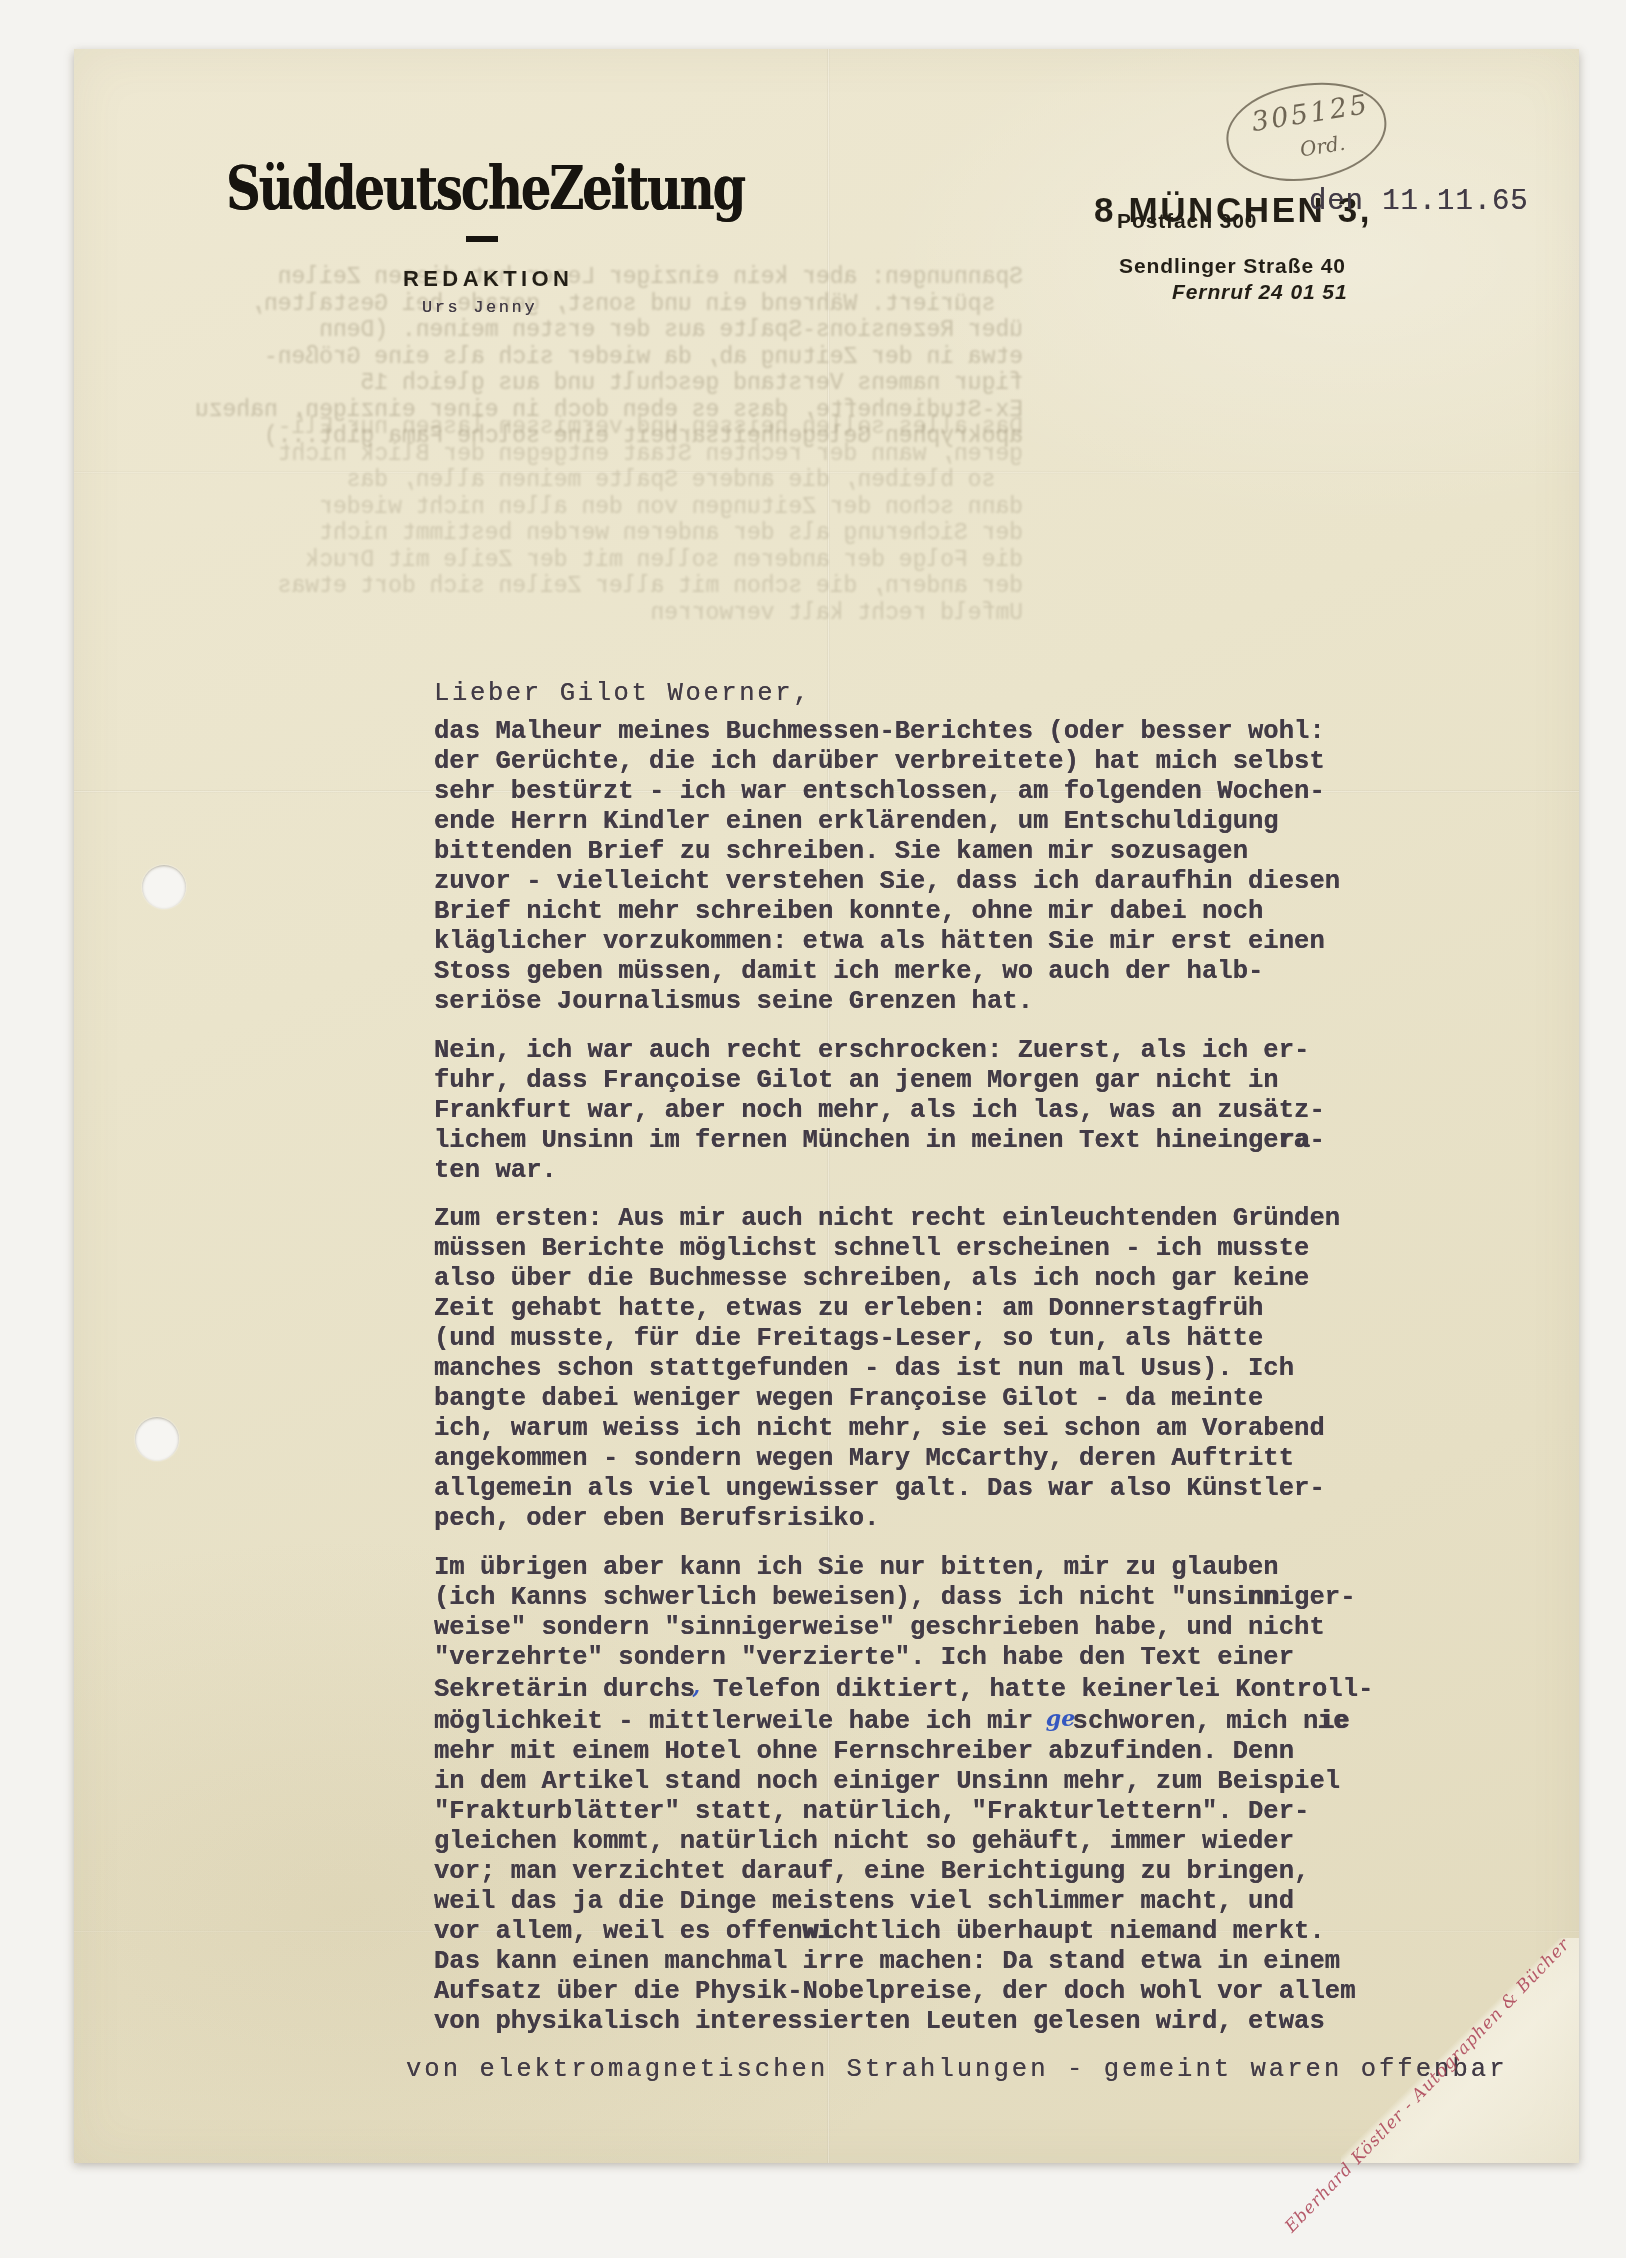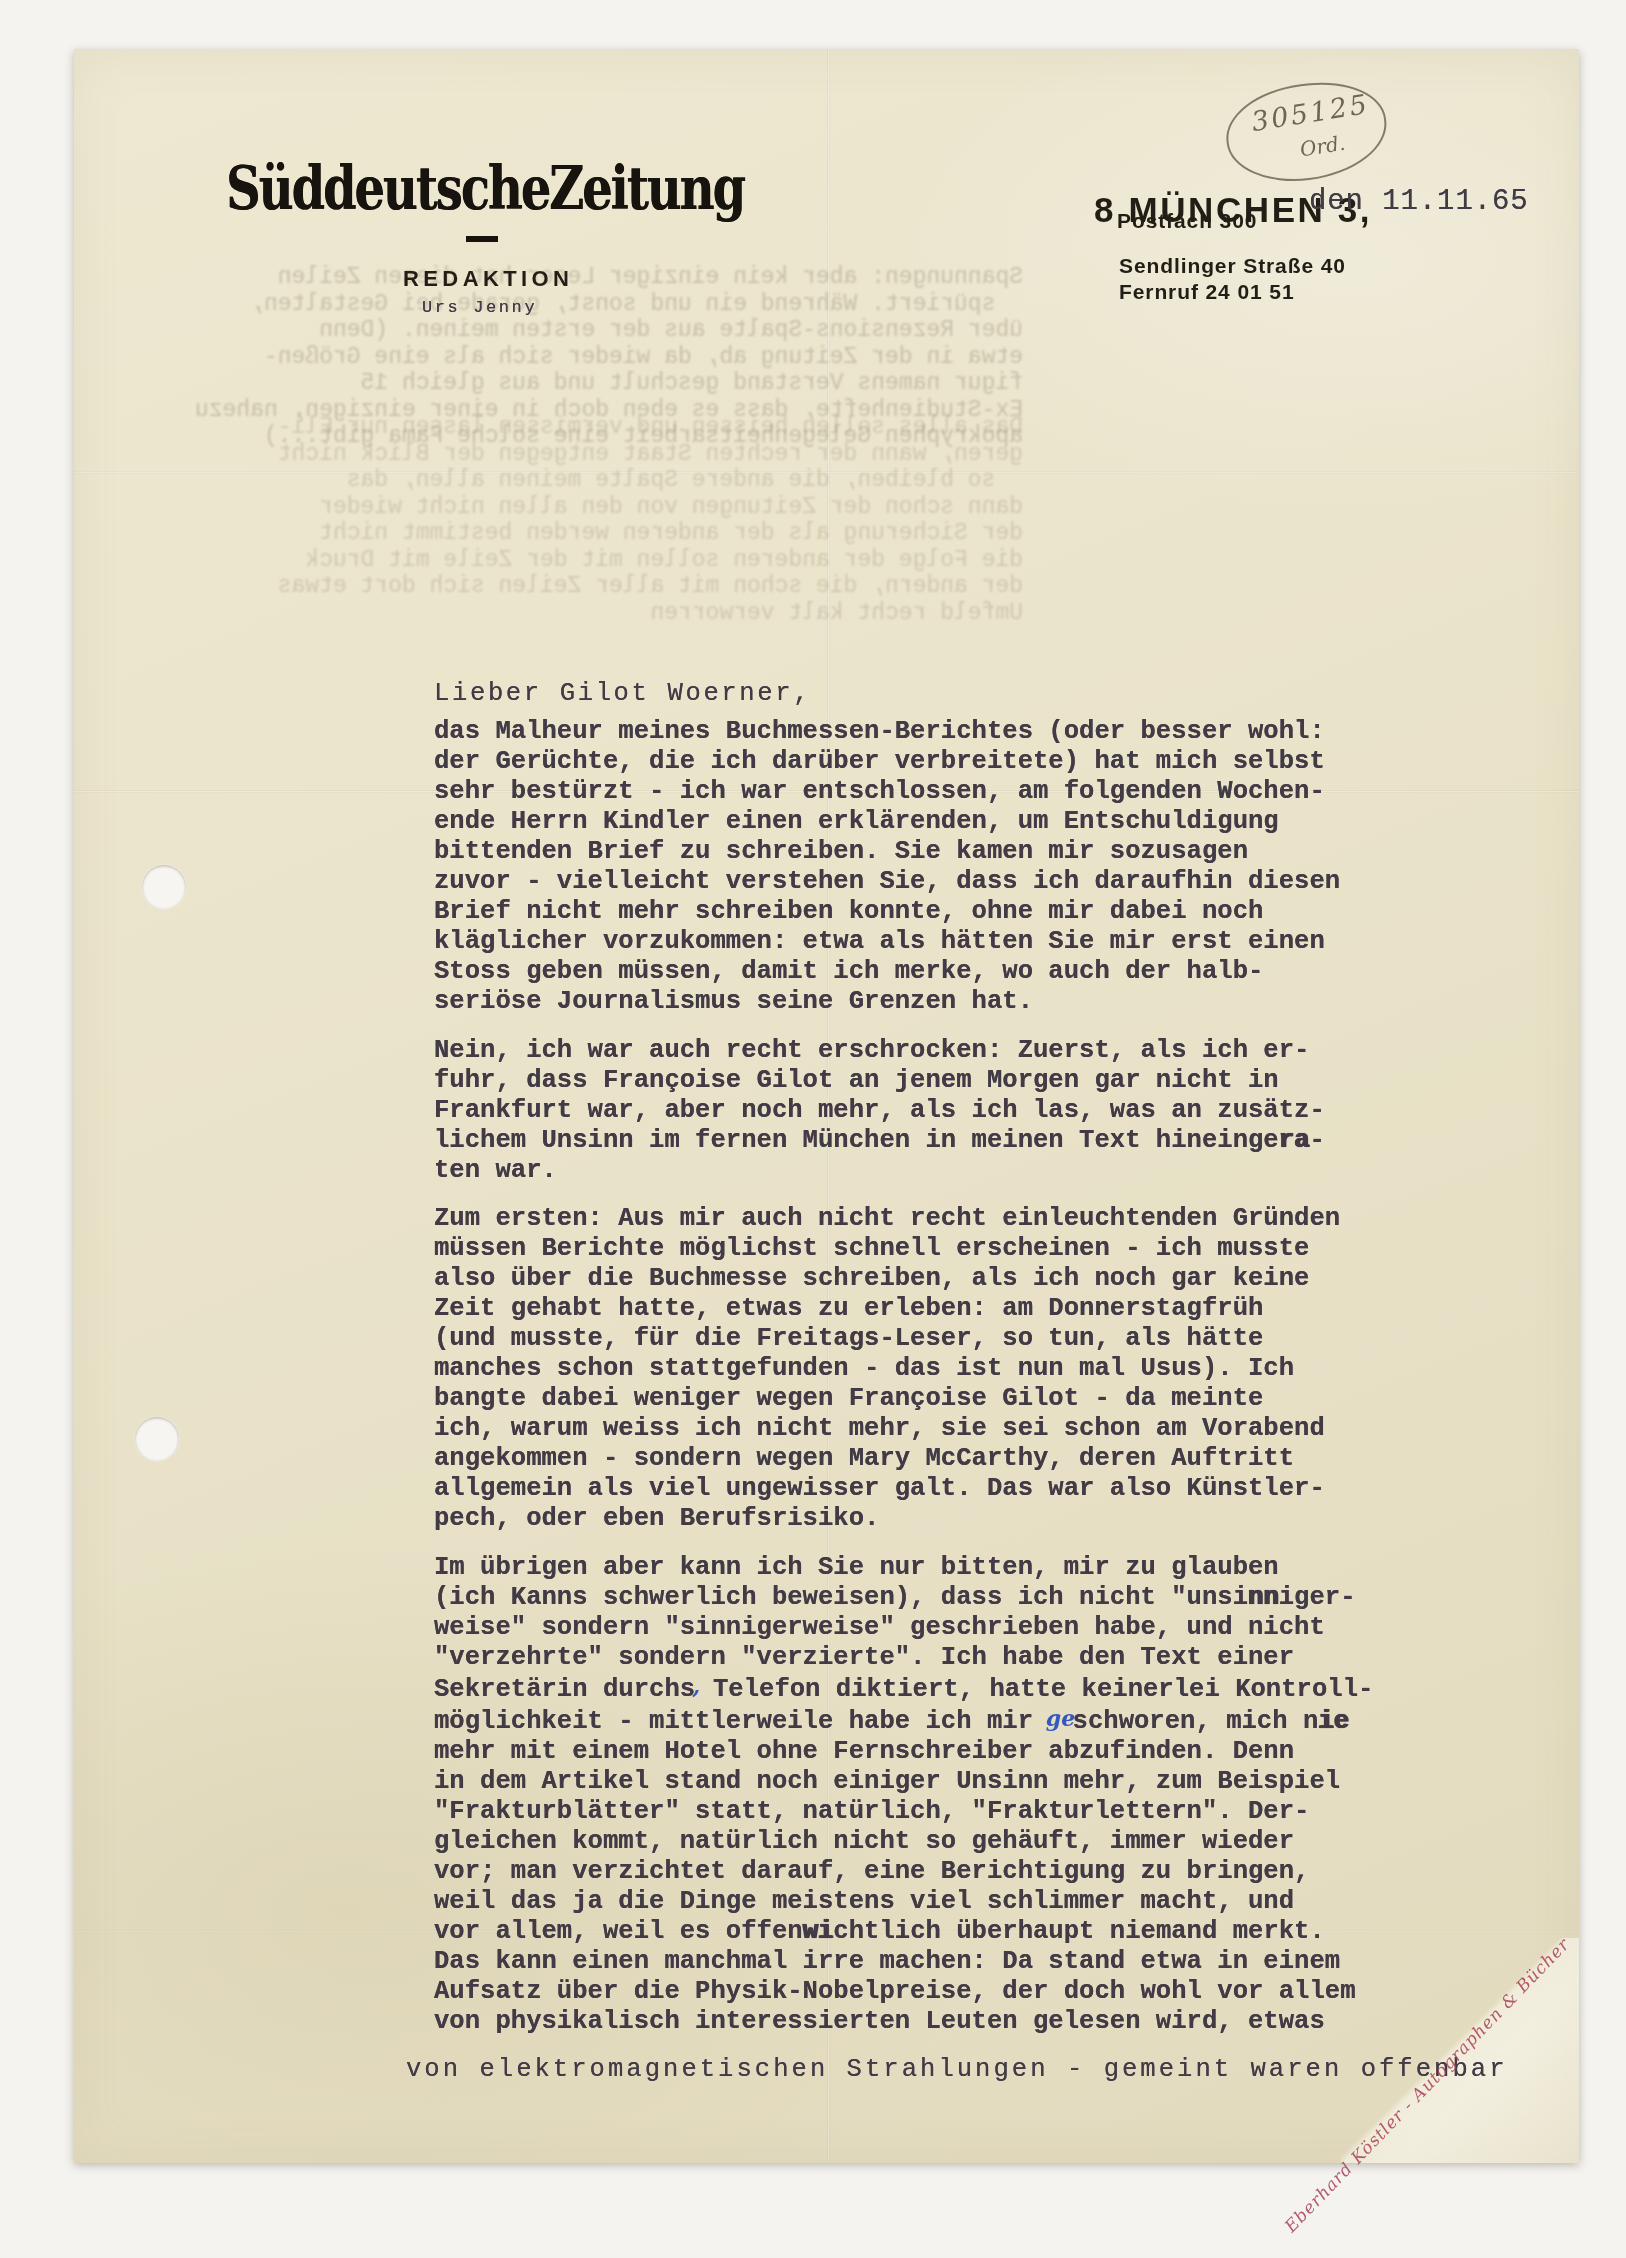--- a/index.html
+++ b/index.html
@@ -79,21 +79,21 @@
 
     <div class="brand">SüddeutscheZeitung</div>
     <div class="brand-dash"></div>
     <div class="dept">REDAKTION</div>
     <div class="author typed">Urs Jenny</div>
 
     <div class="hdr-city">8 MÜNCHEN 3,</div>
     <div class="hdr-date typed">den 11.11.65</div>
     <div class="hdr-small" style="left:1043px;top:160px;">Postfach 300</div>
     <div class="hdr-small" style="left:1045px;top:205px;">Sendlinger Straße 40</div>
-    <div class="hdr-small" style="left:1045px;top:231px;">Fernruf 24 01 51</div>
+    <div class="hdr-small" style="left:1098px;top:231px;font-style:italic;">Fernruf 24 01 51</div>
 
     <div class="anno-circle"></div>
     <div class="anno-num">305125</div>
     <div class="anno-suffix">Ord.</div>
 
     <div class="hole" style="left:68px;top:816px;"></div>
     <div class="hole" style="left:61px;top:1368px;"></div>
 
     <div class="salutation typed">Lieber Gilot Woerner,</div>
 

